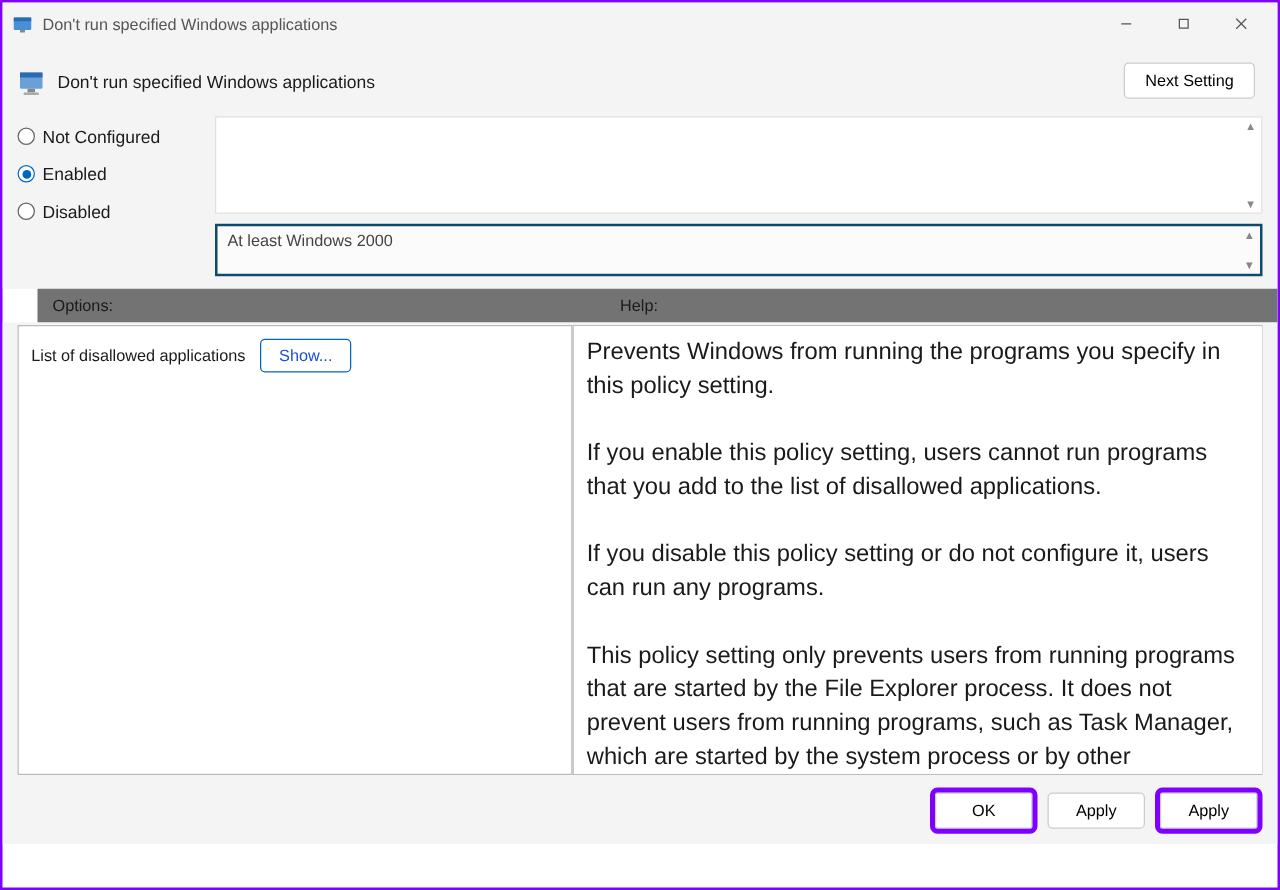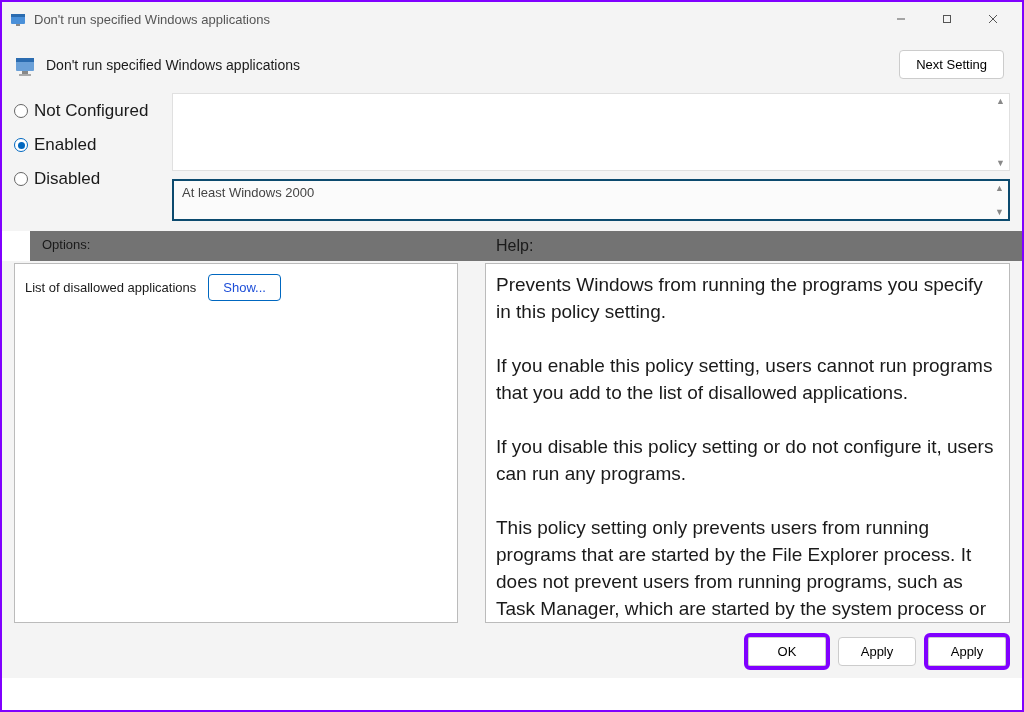--- a/index.html
+++ b/index.html
@@ -49,21 +49,21 @@
   }
   .midsection {
     display: flex;
     background: #f4f4f4;
     padding: 6px 12px 10px 12px;
   }
   .radiocol { width: 158px; padding-top: 2px; }
   .radioitem {
     display: flex; align-items: center; gap: 6px;
     margin: 6px 0 14px 0;
-    font-size: 17px;
+    font-size: 14px;
   }
   .radio {
     width: 14px; height: 14px; border-radius: 50%;
     border: 1.5px solid #666; display: inline-block; position: relative;
     background: #fff;
   }
   .radio.checked { border-color: #0067c0; }
   .radio.checked::after {
     content: ""; position: absolute;
     left: 2.5px; top: 2.5px; width: 7px; height: 7px;
@@ -87,23 +87,23 @@
     position: absolute; right: 4px; font-size: 9px; color: #888;
   }
   .tinyarrow.up { top: 2px; }
   .tinyarrow.down { bottom: 2px; }
   .labelsrow {
     display: flex; background: #737373;
     padding: 6px 12px 6px 12px;
     margin-left: 28px;
   }
   .labelsrow .l1 { width: 454px; font-size: 13px; }
-  .labelsrow .l2 { font-size: 16px; }
+  .labelsrow .l2 { font-size: 13px; }
   .panes {
-    display: flex; gap: 27px; padding: 2px 12px;
+    display: flex; gap: 0; padding: 2px 12px;
     background: #f4f4f4;
   }
   .pane {
     background: #fff; border: 1px solid #bbb;
     height: 360px; overflow: hidden;
   }
   .pane.left { width: 444px; padding: 10px; }
   .pane.right { flex: 1; padding: 8px 10px; line-height: 1.42; font-size: 19px; overflow-y: auto; }
   .optrow { display: flex; align-items: center; gap: 12px; }
   .showbtn {

